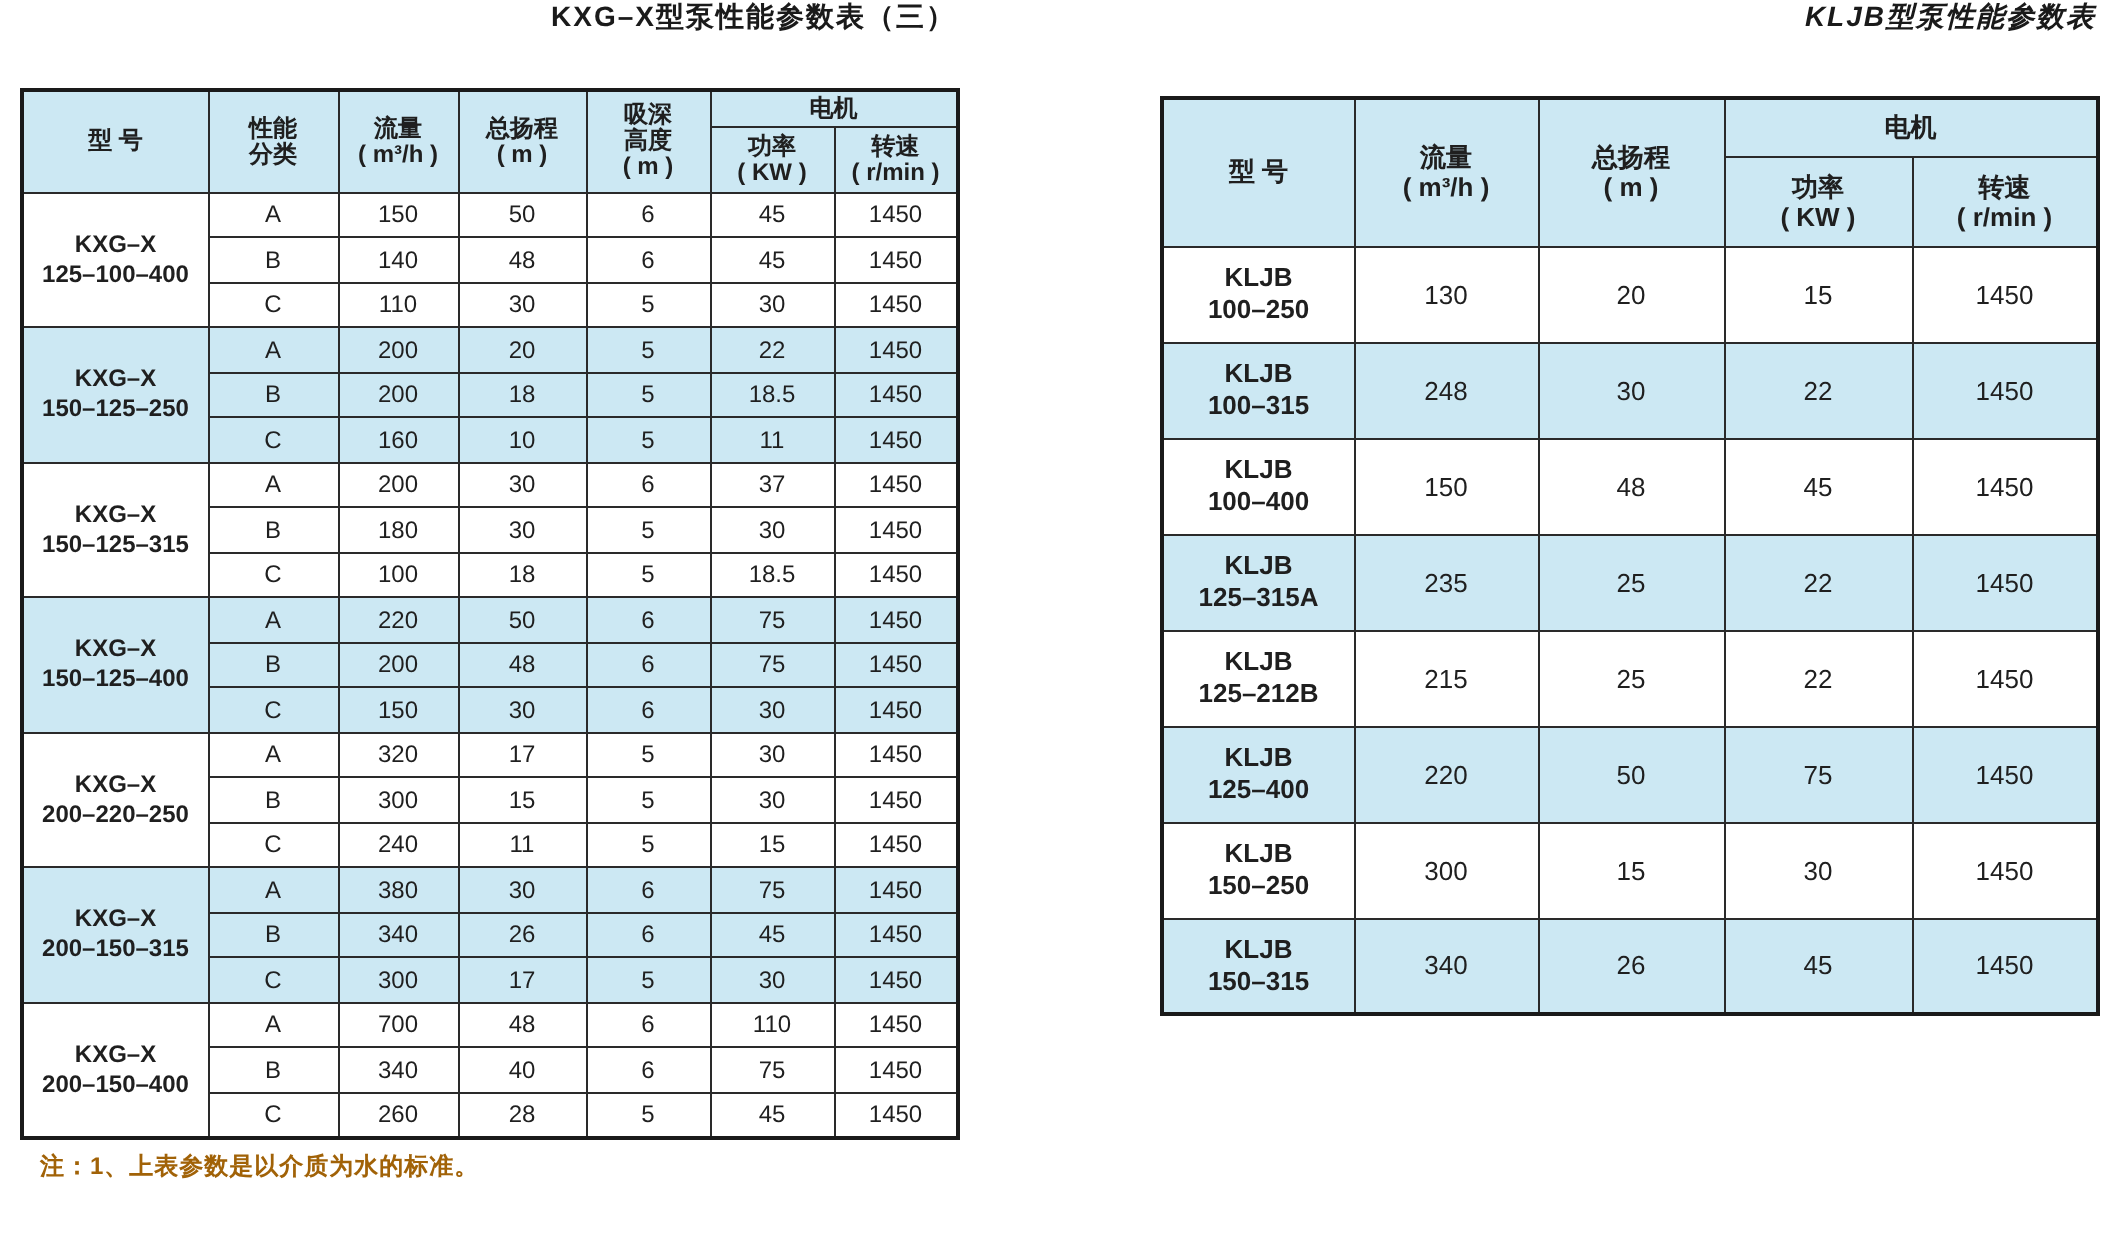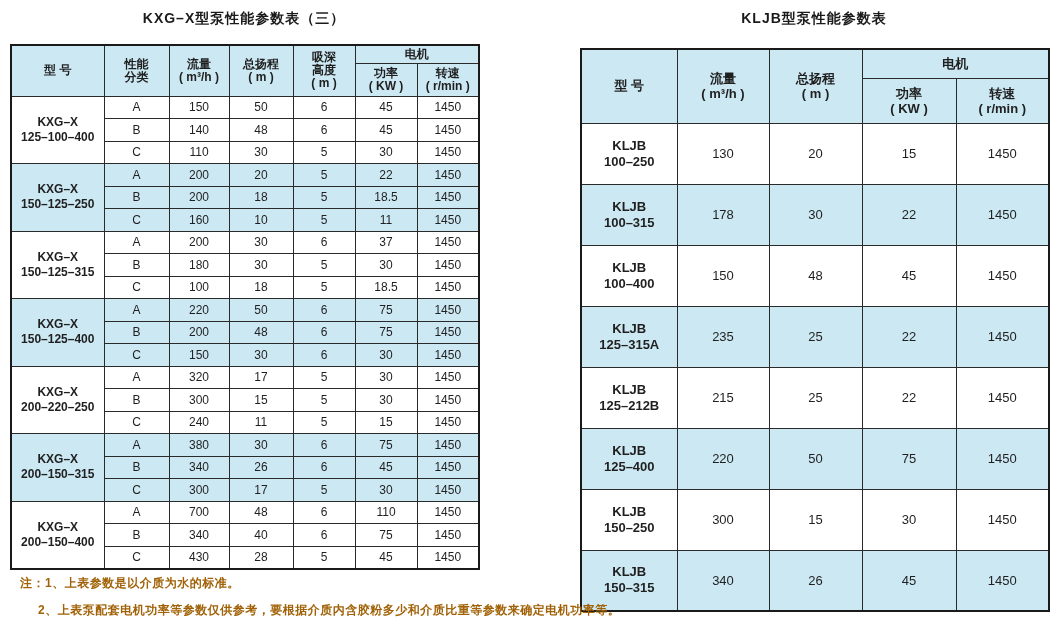--- a/index.html
+++ b/index.html
@@ -6,29 +6,29 @@
   html, body { width:1059px; height:618px; }
   body {
     position:relative;
     background:#ffffff;
     font-family:"Liberation Sans","DejaVu Sans",sans-serif;
     color:#1f1f1f;
     overflow:hidden;
   }
   .tbl-title {
     position:absolute;
-    top:10px;
-    text-align:center;
+    top:0;
+    text-align:right;
     font-weight:bold;
     font-size:14px;
     letter-spacing:1px;
     color:#1a1a1a;
   }
   #left-title  { left:10px;  width:468px; }
-  #right-title { left:580px; width:468px; }
+  #right-title { left:580px; width:468px;font-style:italic; }
 
   table.tbl {
     position:absolute;
     border-collapse:collapse;
     table-layout:fixed;
     border:2px solid #1a1a1a;
   }
   .tbl th, .tbl td {
     border:1px solid #2a2a2a;
     text-align:center;
@@ -43,21 +43,21 @@
   .kxg thead tr.h1 th { height:18px; line-height:13px; }
   .kxg thead tr.h2 th { height:33px; line-height:13px; }
   .kxg thead th .hline { display:block; line-height:13px; }
   .kxg tbody tr { height:22.5px; }
   .kxg td.model { line-height:15px; }
 
   table.kljb { left:580px; top:48px; width:468px; font-size:13px; }
   .kljb thead tr.h1 th { height:29px; }
   .kljb thead tr.h2 th { height:45px; line-height:15px; }
   .kljb thead th .hline { display:block; line-height:15px; }
-  .kljb tbody tr { height:61px; }
+  .kljb tbody tr { height:48px; }
   .kljb td.model { line-height:16px; }
 
   .model div { white-space:nowrap;font-weight:bold; }
 
   .notes {
     position:absolute;
     left:20px;
     top:575px;
     font-size:12px;
     font-weight:bold;
@@ -300,21 +300,21 @@
       <tr>
         <td>B</td>
         <td>340</td>
         <td>40</td>
         <td>6</td>
         <td>75</td>
         <td>1450</td>
       </tr>
       <tr>
         <td>C</td>
-        <td>430</td>
+        <td>260</td>
         <td>28</td>
         <td>5</td>
         <td>45</td>
         <td>1450</td>
       </tr>
     </tbody>
 </table>
 
 <table class="tbl kljb">
   <colgroup>
@@ -357,21 +357,21 @@
         <td>130</td>
         <td>20</td>
         <td>15</td>
         <td>1450</td>
       </tr>
       <tr class="shaded">
         <td class="model">
           <div>KLJB</div>
           <div>100–315</div>
         </td>
-        <td>178</td>
+        <td>248</td>
         <td>30</td>
         <td>22</td>
         <td>1450</td>
       </tr>
       <tr>
         <td class="model">
           <div>KLJB</div>
           <div>100–400</div>
         </td>
         <td>150</td>
@@ -427,14 +427,13 @@
         <td>340</td>
         <td>26</td>
         <td>45</td>
         <td>1450</td>
       </tr>
     </tbody>
 </table>
 
 <div class="notes">
   <div class="line1">注：1、上表参数是以介质为水的标准。</div>
-  <div class="line2">2、上表泵配套电机功率等参数仅供参考，要根据介质内含胶粉多少和介质比重等参数来确定电机功率等。</div>
 </div>
 
 </body></html>

